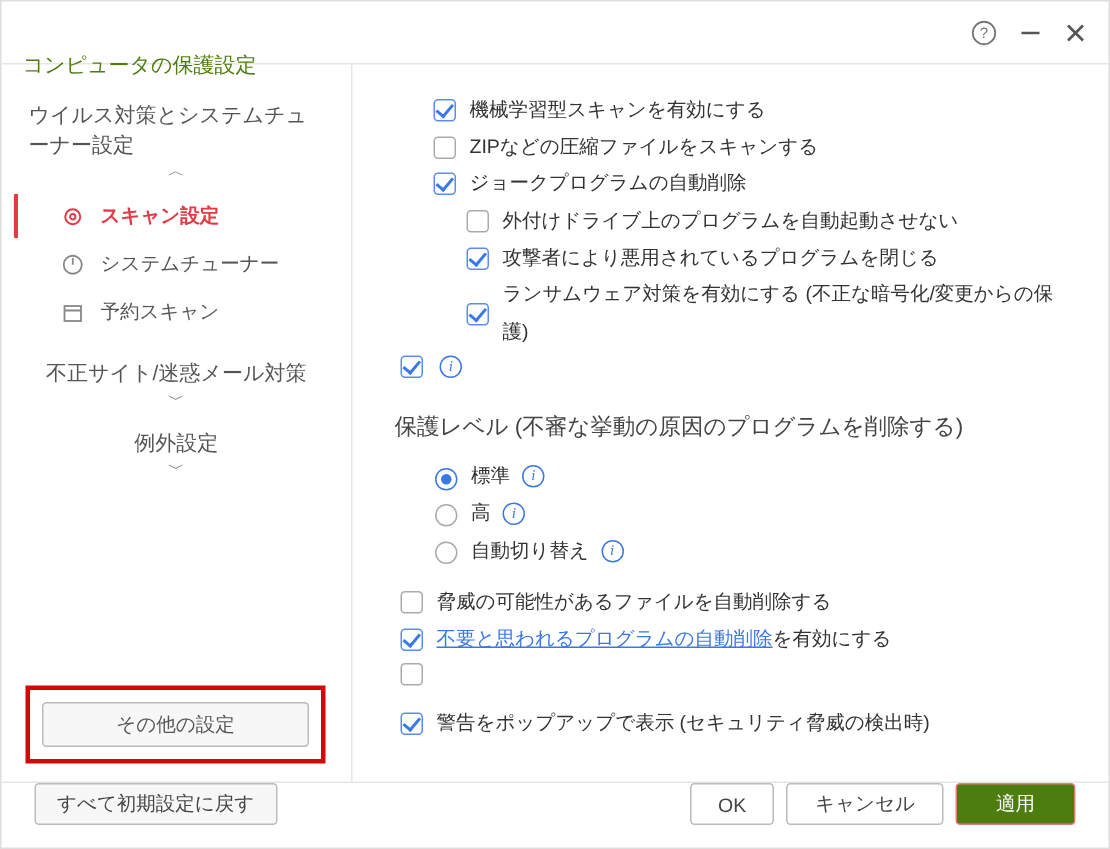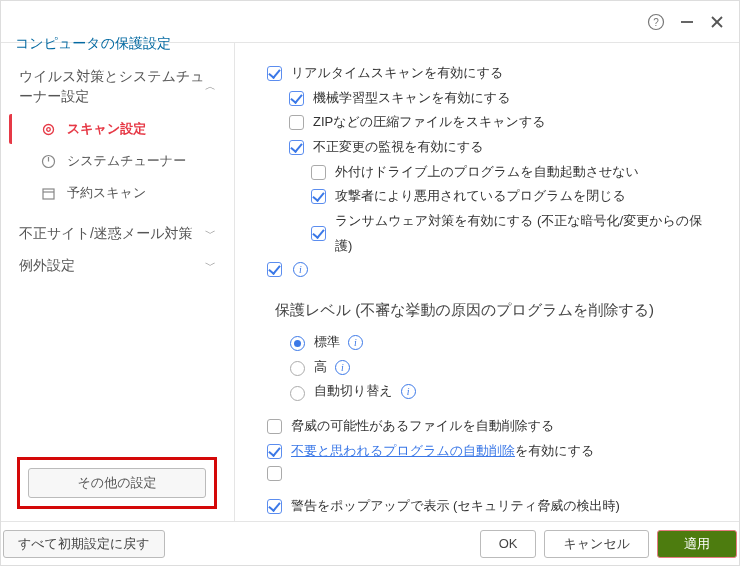--- a/index.html
+++ b/index.html
@@ -15,40 +15,41 @@
     position: relative;
     border: 1px solid #ddd;
   }
   .titlebar {
     display: flex;
     align-items: center;
     height: 42px;
     padding: 0 14px;
     border-bottom: 1px solid #e5e5e5;
   }
-  .titlebar .title { flex: 1; font-size: 14px; color: #0369a1; margin-top: 44px; }
+  .titlebar .title { flex: 1; font-size: 14px; color: #4d7c0f; margin-top: 44px; }
   .titlebar .win-icons { display: flex; align-items: center; gap: 14px; }
   .win-icons span { cursor: pointer; color: #555; display:inline-flex; }
   .body {
     display: flex;
     height: 478px;
   }
   .sidebar {
     width: 234px;
     border-right: 1px solid #e5e5e5;
     padding: 18px 0 0 0;
     position: relative;
   }
   .section-head {
     display: flex;
     align-items: center;
     padding: 6px 18px 6px 18px;
     font-size: 14px;
     color: #555;
     cursor: pointer;
+    flex-direction: column;
   }
   .section-head .lbl { flex:1; line-height:1.4; }
   .chev { color:#888; font-size:11px; }
   .nav-item {
     display:flex; align-items:center;
     padding: 6px 12px 6px 32px;
     margin: 2px 8px;
     font-size: 13px;
     color: #555;
     cursor: pointer;
@@ -102,21 +103,21 @@
     left:3px; top:0px;
     width:5px; height:9px;
     border:solid #3b78e7;
     border-width:0 2px 2px 0;
     transform:rotate(40deg);
   }
   .row label { cursor:pointer; }
   .link { color:#3b78e7; text-decoration:underline; cursor:pointer; }
   .hdr {
     font-size: 15px; color:#444;
-    margin: 16px 0 6px 12px;
+    margin: 16px 0 6px 0;
   }
   .radio {
     appearance:none;
     width:15px; height:15px;
     border:1.5px solid #3b78e7;
     border-radius:50%;
     position:relative;
     cursor:pointer;
     flex-shrink:0;
   }
@@ -132,22 +133,22 @@
     align-items:center; justify-content:center;
     color:#3b78e7; font-size:10px; font-style:italic;
     font-family:serif;
     cursor:pointer;
     margin-left:2px;
   }
   .gap { height:10px; }
   .footer {
     height:44px;
     border-top:1px solid #e5e5e5;
-    display:flex; align-items:center;
-    padding:0 2px;
+    display:flex; 
+    padding:0 22px;
   }
   .footer .spacer { flex:1; }
   .btn {
     height:28px; padding:0 18px;
     border:1px solid #bbb; border-radius:3px;
     background:#fff; color:#444; font-size:13px;
     cursor:pointer; margin-left:8px;
   }
   .btn.primary {
     background:#4d7c0f; color:#fff; border-color:#e77b82;
@@ -223,35 +224,31 @@
       <span class="lbl">例外設定</span>
       <span class="chev">﹀</span>
     </div>
 
     <div class="bottom-btn-wrap">
       <button class="other-settings-btn">その他の設定</button>
     </div>
   </div>
 
   <div class="content">
-    <div class="row">
-      <input type="checkbox" class="cb" checked="" style="">
-      <label>リアルタイムスキャンを有効にする</label>
-    </div>
     <div class="row indent1">
       <input type="checkbox" class="cb" checked="" style="">
       <label>機械学習型スキャンを有効にする</label>
     </div>
     <div class="row indent1">
       <input type="checkbox" class="cb gray" style="">
       <label>ZIPなどの圧縮ファイルをスキャンする</label>
     </div>
     <div class="row indent1">
       <input type="checkbox" class="cb" checked="" style="">
-      <label>不正変更の監視を有効にする</label>
+      <label>ジョークプログラムの自動削除</label>
     </div>
     <div class="row indent2">
       <input type="checkbox" class="cb gray" style="">
       <label>外付けドライブ上のプログラムを自動起動させない</label>
     </div>
     <div class="row indent2">
       <input type="checkbox" class="cb" checked="" style="">
       <label>攻撃者により悪用されているプログラムを閉じる</label>
     </div>
     <div class="row indent2">

